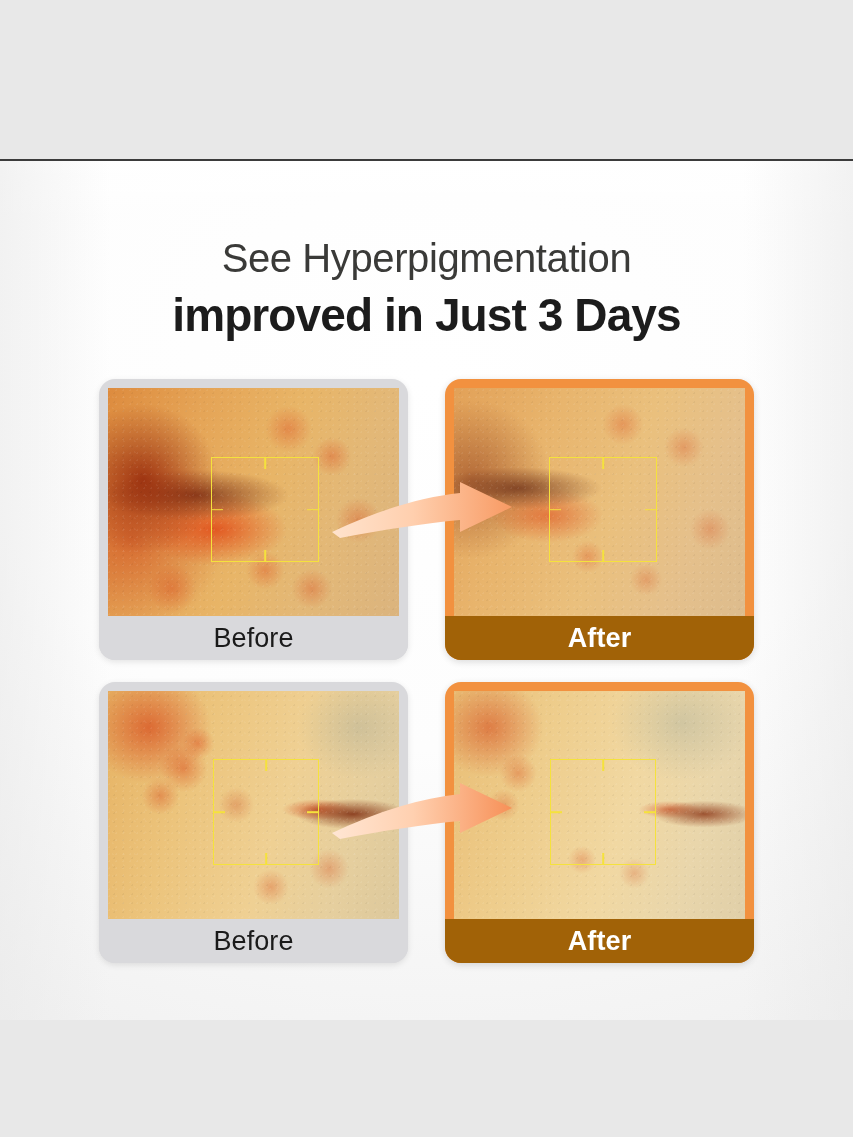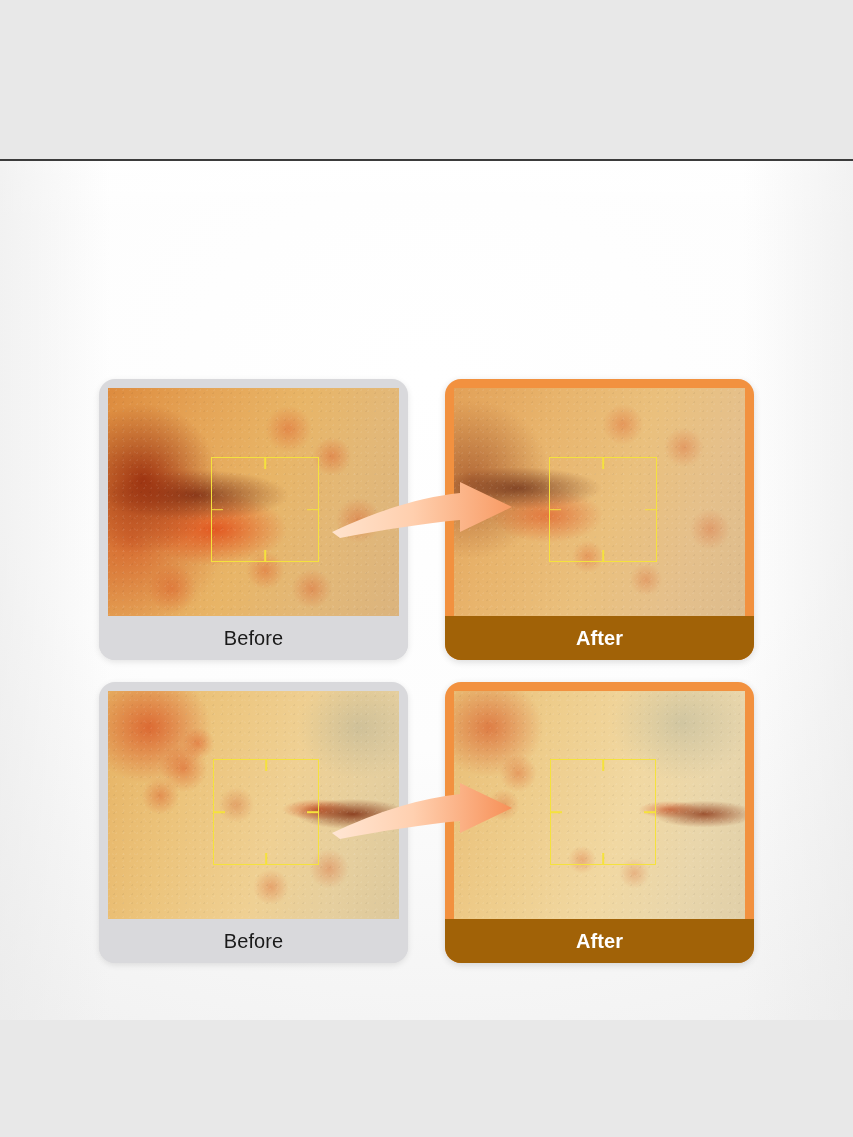--- a/index.html
+++ b/index.html
@@ -142,21 +142,21 @@
 
   .label-bar {
     position: absolute;
     left: 0;
     bottom: 0;
     width: 100%;
     height: 44px;
     display: flex;
     align-items: center;
     justify-content: center;
-    font-size: 20px;
+    font-size: 27px;
     letter-spacing: 0.1px;
   }
   .card.before .label-bar {
     background: #d9d9dc;
     color: #1a1a1a;
     font-weight: 400;
   }
   .card.after .label-bar {
     background: #a16207;
     color: #ffffff;
@@ -270,20 +270,24 @@
 <div id="page">
 
   <div class="top-band"></div>
   <div class="top-divider"></div>
 
   <div class="content-panel">
     <div class="panel-vignette"></div>
   </div>
   <div class="bottom-band"></div>
 
+  <div class="headline">
+    <span class="headline-line1">See Hyperpigmentation</span>
+    <span class="headline-line2">improved in Just 3 Days</span>
+  </div>
 
   <div class="grid">
 
     <div class="row row-1">
 
       <div class="card before">
         <div class="photo">
           <div class="skin r1b"></div>
           <div class="skin-grain"></div>
           <div class="measure-frame" style="left:103px; top:69px; width:108px; height:105px;">

